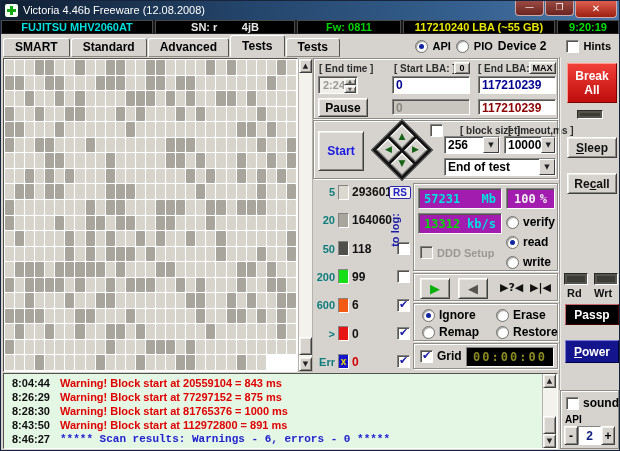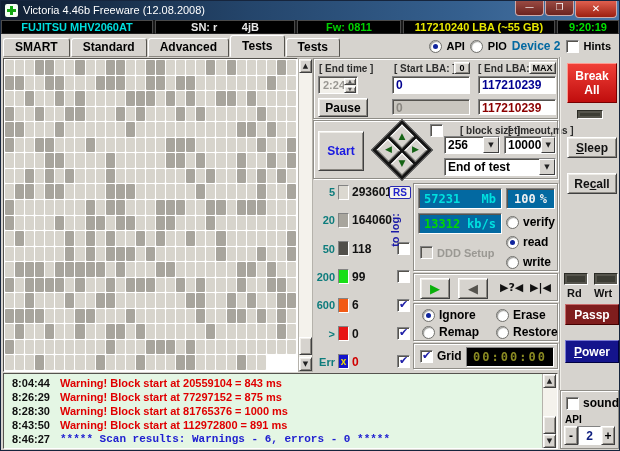--- a/index.html
+++ b/index.html
@@ -32,21 +32,21 @@
   .seg.lba   { width:152px; color:#e8e800; }
   .seg.clock { width:62px;  color:#00e000; margin-right:0; }
 
   
   .tabbar { position:absolute; left:0; top:33px; right:0; height:23px; display:flex; align-items:flex-end; padding-left:2px; }
   .tab { height:19px; line-height:17px; padding:0 11px; font-weight:bold; font-size:12px; background:#d6d3ce;
     border:1px solid; border-color:#fff #55534e #8a8781 #fff; border-radius:3px 3px 0 0; margin-right:1px; }
   .tab.active { height:22px; line-height:20px; border-bottom-color:#d6d3ce; position:relative; z-index:2; }
   .tabbar-right { margin-left:auto; display:flex; align-items:center; gap:5px; padding:0 8px 4px 0; }
   .blbl { font-weight:bold; }
-  .device { color:#0369a1; font-weight:bold; font-size:12px; }
+  .device { color:#000000; font-weight:bold; font-size:12px; margin-right:14px; }
 
   
   .btn3d { background:#d6d3ce; border:1px solid; border-color:#fff #404040 #404040 #fff;
     box-shadow:inset 1px 1px 0 #efede8, inset -1px -1px 0 #8a8781; display:flex; align-items:center; justify-content:center; }
   .cb { width:13px; height:13px; background:#fff; border:1px solid; border-color:#838383 #fff #fff #838383;
     box-shadow:inset 1px 1px 0 #55534e; position:relative; flex:none; }
   .cb.on::after { content:"✔"; position:absolute; left:1px; top:-2px; color:#2020a8; font-size:11px; font-weight:bold;
     font-family:"DejaVu Sans",sans-serif; }
   .cb.disabled { background:#d6d3ce; }
   .radio { width:13px; height:13px; border-radius:50%; background:#fff; border:1px solid #70706c;
@@ -100,21 +100,21 @@
     display:flex; align-items:center; justify-content:center; }
   .swatch .x { color:#f0e000; font-weight:bold; font-size:10px; line-height:10px; }
   .lcount { font-weight:bold; font-size:12px; color:#111; flex:1; }
   .lslot { width:15px; flex:none; display:flex; justify-content:center; }
   .rs-btn { width:22px; height:13px; background:#f4f2ea; border:1px solid #2a2ab0; border-radius:2px;
     color:#2222cc; font-weight:bold; font-size:10px; line-height:11px; text-align:center; margin-left:-7px; }
   .tolog { position:absolute; right:-1px; top:42px; transform:rotate(-90deg); transform-origin:center;
     color:#1a1aa8; font-weight:bold; font-size:11px; white-space:nowrap; }
 
   
-  .lcd { position:absolute; background:#0369a1; border:1px solid; border-color:#838383 #fff #fff #838383;
+  .lcd { position:absolute; background:#a21caf; border:1px solid; border-color:#838383 #fff #fff #838383;
     box-shadow:inset 1px 1px 0 #55534e; font-family:"DejaVu Sans Mono",monospace; font-weight:bold; font-size:12px;
     display:flex; align-items:center; padding:0 5px; }
   .lcd .lv { flex:1; }
   .cyan { color:#00e0e0; } .grn { color:#00d800; } .wht { color:#f0f0f0; }
   .rlbl { font-weight:bold; font-size:12px; }
   .ropt { position:absolute; display:flex; align-items:center; gap:4px; }
   .ddd { color:#9a9893; font-weight:bold; font-size:11px; }
 
   
   .tbtn { position:absolute; top:4px; width:30px; height:21px; font-size:13px; line-height:13px; }
@@ -126,21 +126,21 @@
     font-size:12px; letter-spacing:2px; display:flex; align-items:center; justify-content:center; }
 
   
   .sidebar { position:absolute; left:558px; top:56px; width:62px; height:333px; border-left:2px groove #efede8; }
   .breakall { position:absolute; left:6px; top:6px; width:50px; height:40px; background:linear-gradient(#f04038,#c00d0d);
     border:1px solid; border-color:#ff9a90 #700 #700 #ff9a90; color:#fff; font-weight:bold; font-size:12px;
     text-align:center; line-height:14px; padding-top:5px; }
   .led { position:absolute; background:#3c3c34; border:1px solid; border-color:#2a2a24 #fff #fff #2a2a24;
     box-shadow:inset 0 0 0 2px #55544c; }
   .sbtn { position:absolute; left:6px; width:50px; height:21px; font-weight:bold; font-size:12px; color:#111; }
-  .passp { position:absolute; left:4px; top:247px; width:54px; height:21px; background:#7f1d1d; border:1px solid;
+  .passp { position:absolute; left:4px; top:247px; width:54px; height:21px; background:#000000; border:1px solid;
     border-color:#c86a6a #400 #400 #c86a6a; color:#fff; font-weight:bold; font-size:12px; display:flex; align-items:center; justify-content:center; }
   .power { position:absolute; left:4px; top:283px; width:54px; height:23px; background:#14148c; border:1px solid;
     border-color:#7a7ad2 #000040 #000040 #7a7ad2; color:#fff; font-weight:bold; font-size:12px; display:flex; align-items:center; justify-content:center; }
   .ledlbl { position:absolute; font-weight:bold; font-size:11px; color:#111; }
 
   
   .logbox { position:absolute; left:2px; top:372px; width:555px; height:76px; background:#e4f6e4; border:1px solid;
     border-color:#55534e #fff #fff #55534e; display:flex; }
   .logrows { flex:1; padding-top:2px; overflow:hidden; }
   .log-row { display:flex; height:14px; align-items:center; font-weight:bold; font-size:11px; }

